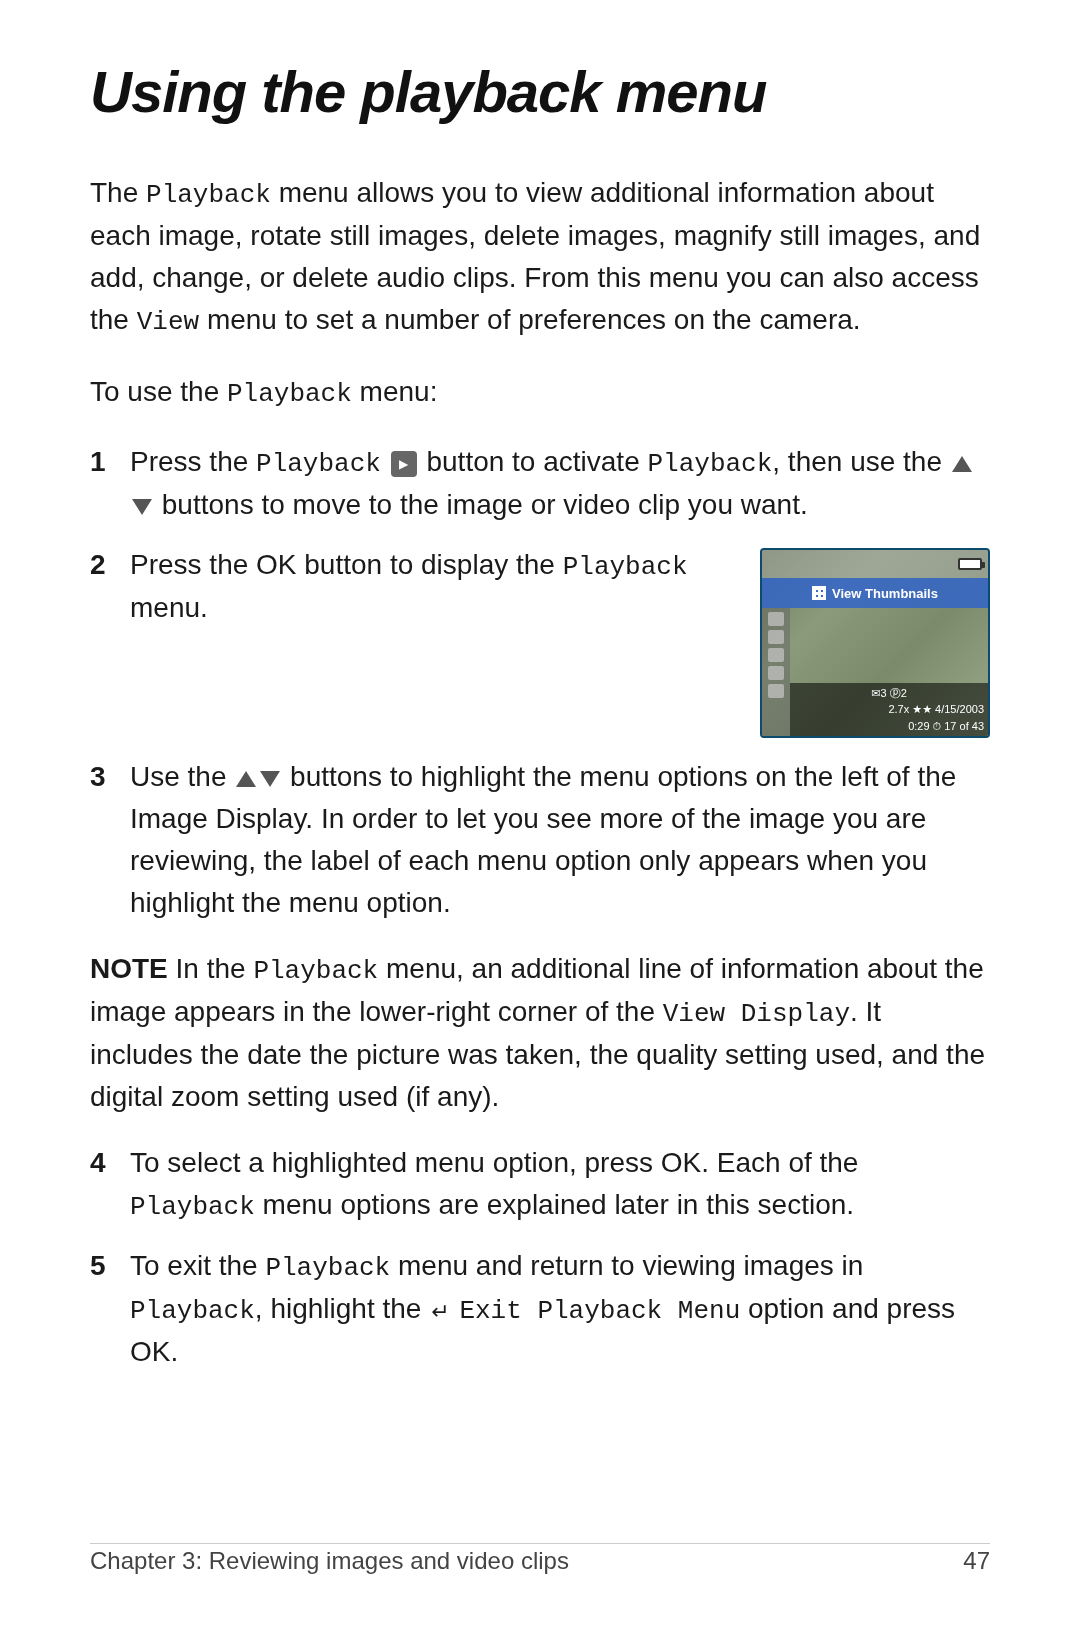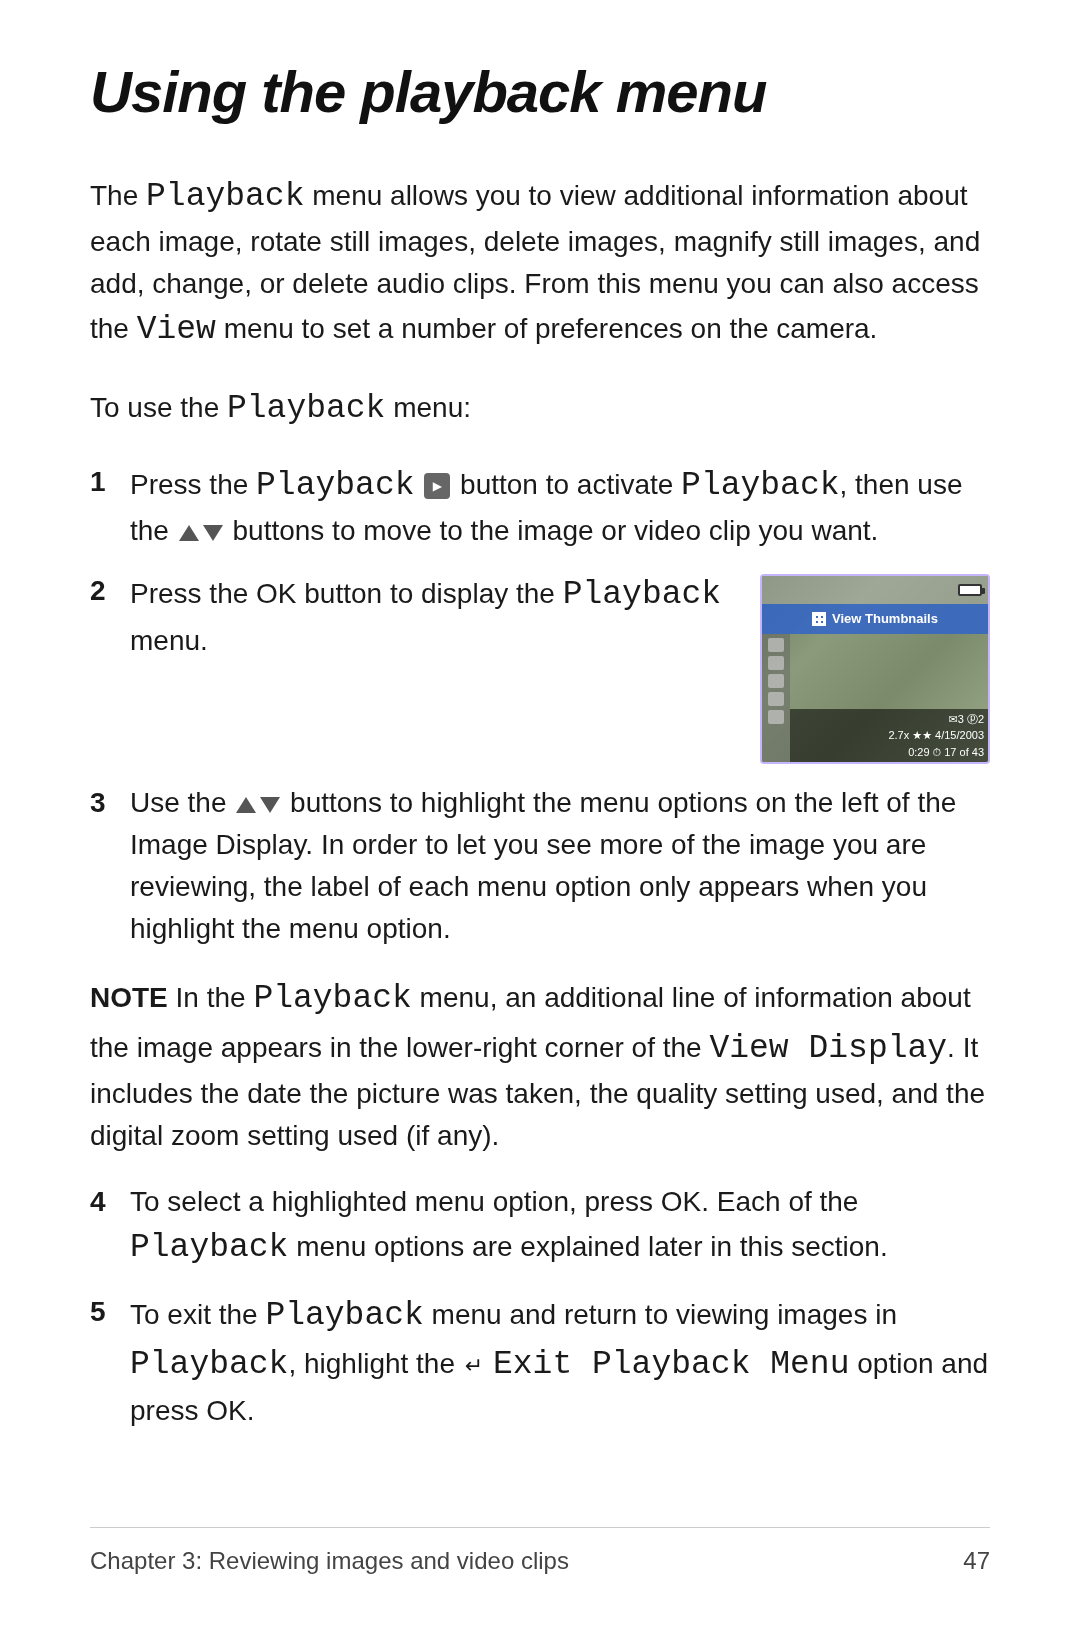--- a/index.html
+++ b/index.html
@@ -35,21 +35,21 @@
       line-height: 1.5;
     }
 
     .to-use-line {
       margin-bottom: 28px;
       font-size: 28px;
     }
 
     .mono {
       font-family: 'Courier New', Courier, monospace;
-      font-size: 33px;
+      font-size: 26px;
     }
 
     .steps-list {
       list-style: none;
       margin-bottom: 0;
       padding: 0;
     }
 
     .step-item {
       display: flex;
@@ -78,21 +78,21 @@
 
     .step-text-block {
       flex: 1;
     }
 
     .camera-screenshot {
       width: 230px;
       min-width: 230px;
       height: 190px;
       background: #888;
-      border: 2px solid #c4b5fd;
+      border: 2px solid #0c4a6e;
       border-radius: 4px;
       position: relative;
       overflow: hidden;
       margin-top: 4px;
     }
 
     .camera-screen-inner {
       width: 100%;
       height: 100%;
       background: linear-gradient(135deg, #6a7a5a 0%, #8a9a7a 30%, #7a8a6a 60%, #9aaa8a 100%);
@@ -190,21 +190,21 @@
       position: absolute;
       bottom: 0;
       left: 28px;
       right: 0;
       background: rgba(0,0,0,0.55);
       padding: 2px 4px;
     }
 
     .camera-info-row1 {
       display: flex;
-      justify-content: flex-end;
+      justify-content: center;
       gap: 6px;
     }
 
     .camera-info-row2 {
       display: flex;
       justify-content: flex-end;
       gap: 6px;
     }
 
     .camera-info-text {
@@ -279,21 +279,20 @@
       position: absolute;
       bottom: 50px;
       left: 90px;
       right: 90px;
       display: flex;
       justify-content: space-between;
       align-items: center;
       font-size: 24px;
       color: #444;
       border-top: 1px solid #ccc;
-      padding-top: 16px;
     }
 
     .step3-combined {
       margin-bottom: 8px;
     }
   </style>
 </head>
 <body>
 
 <h1 class="page-title">Using the playback menu</h1>

